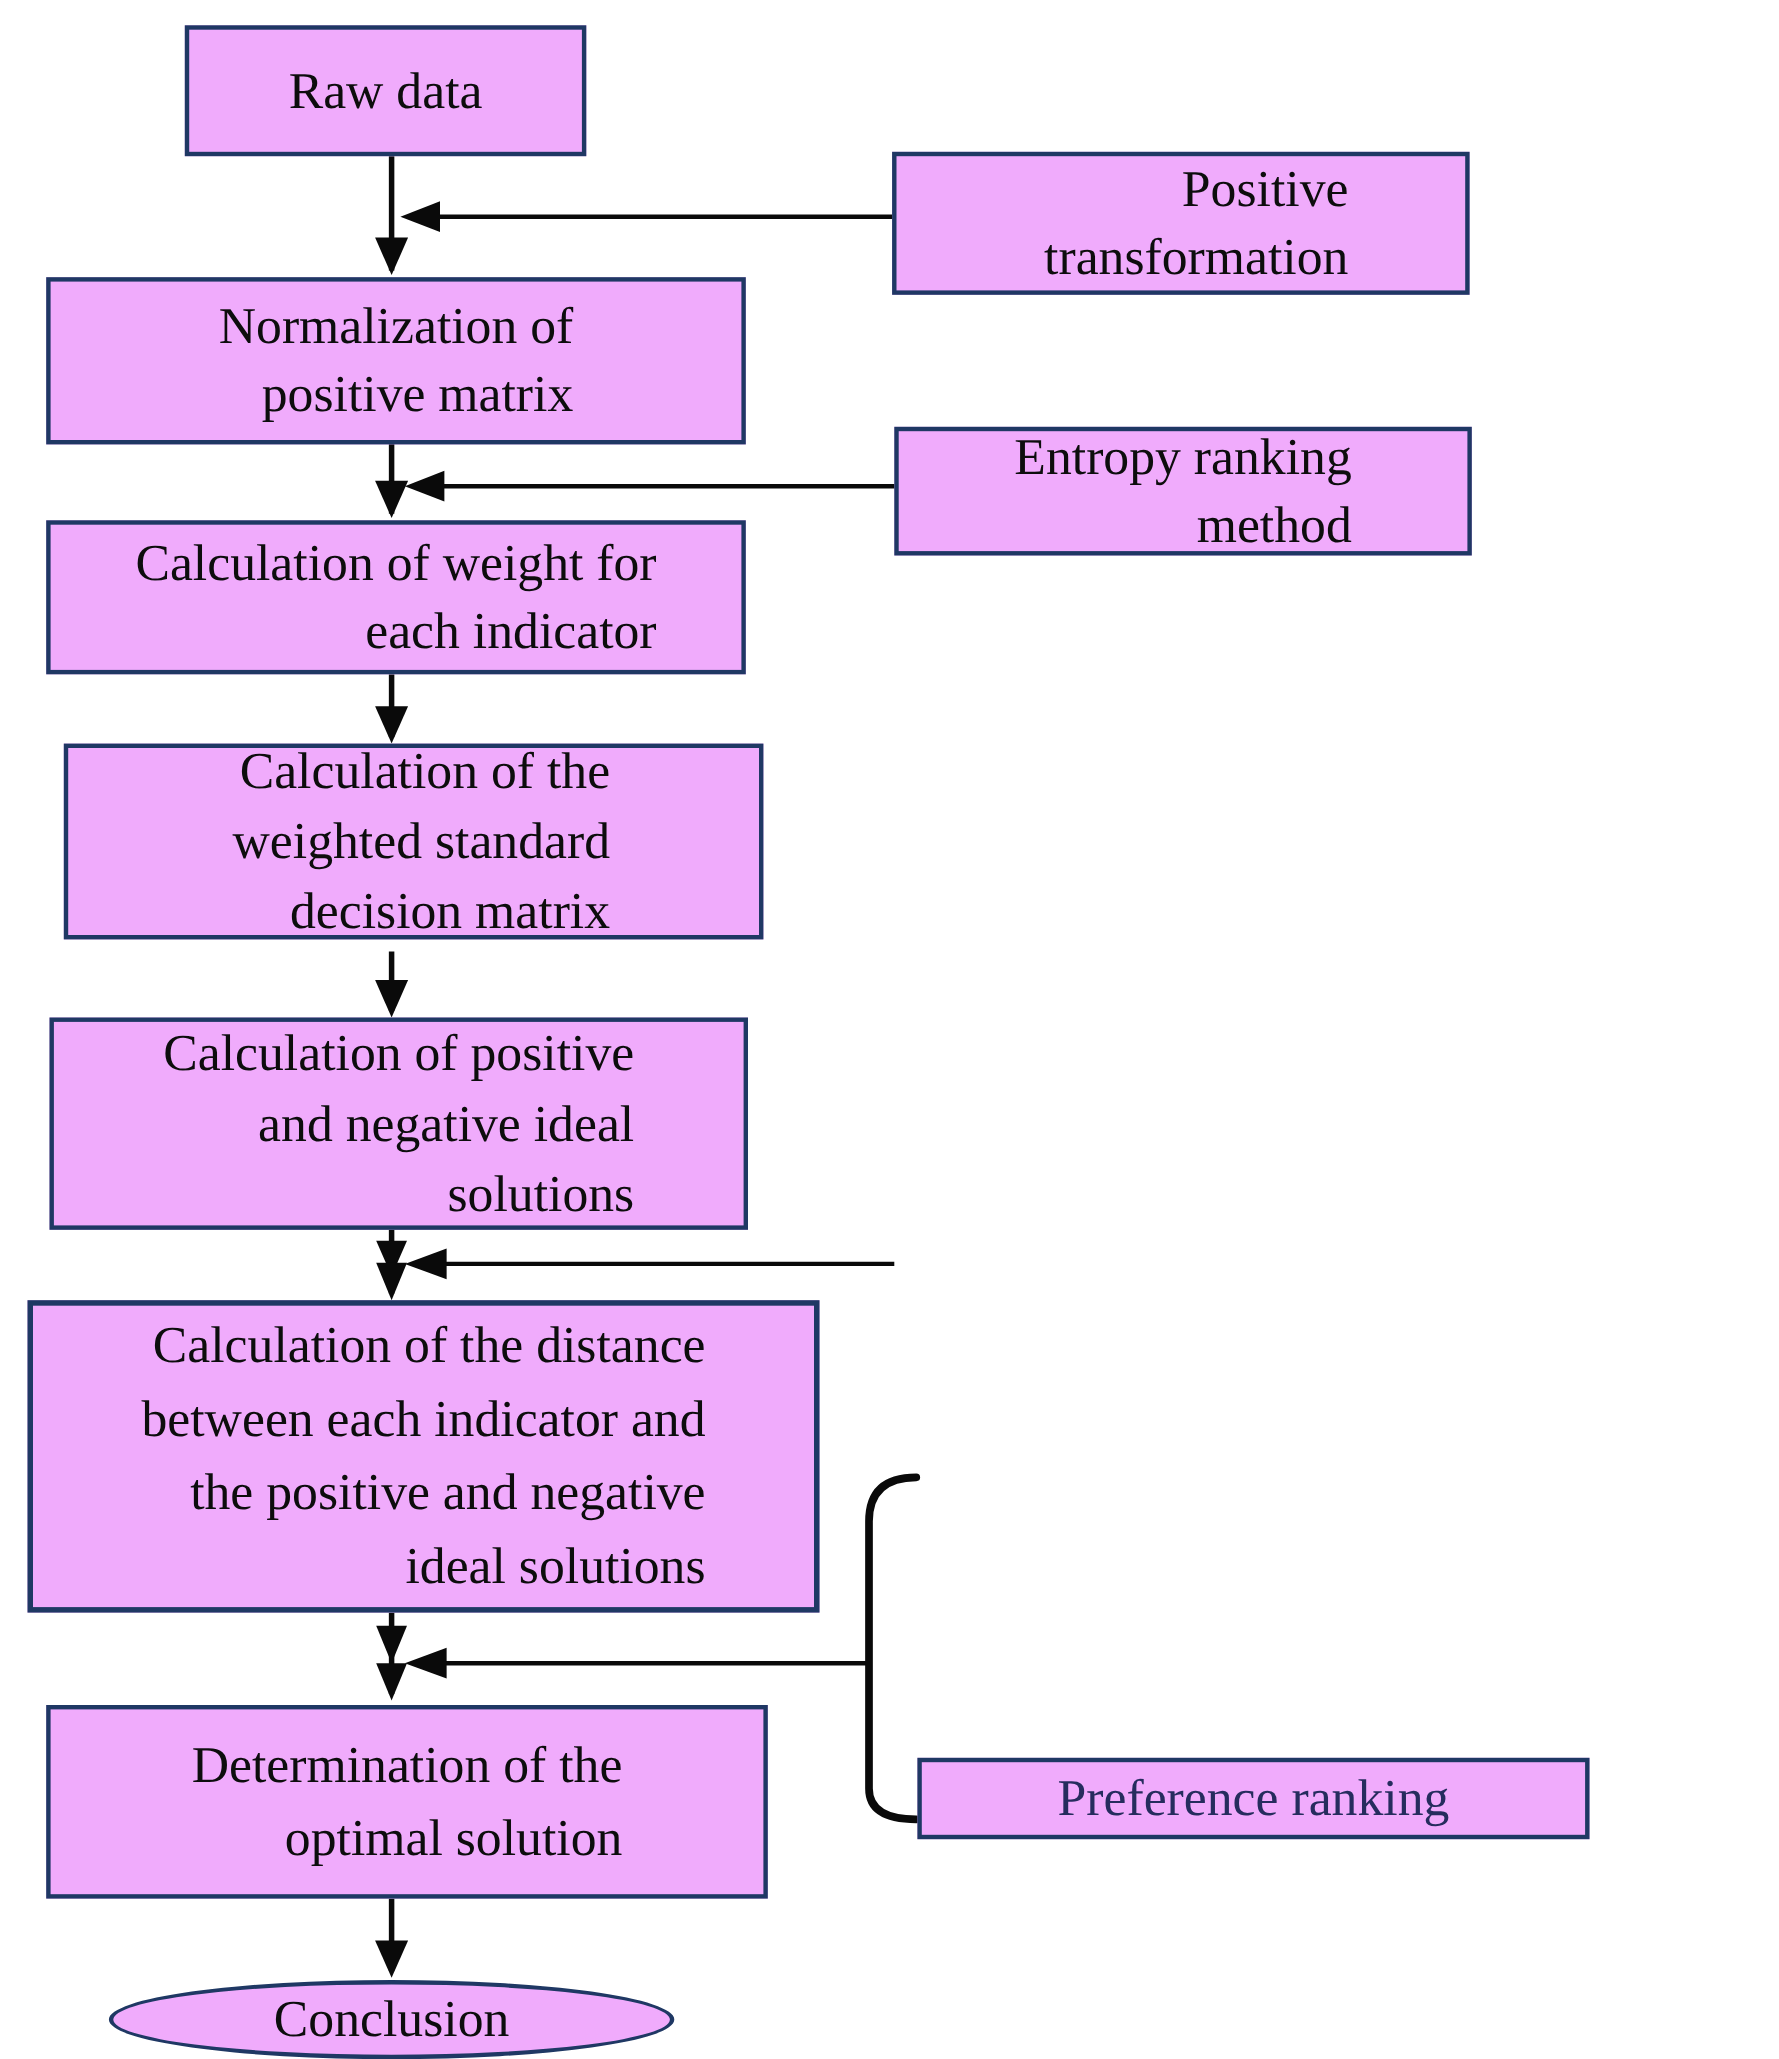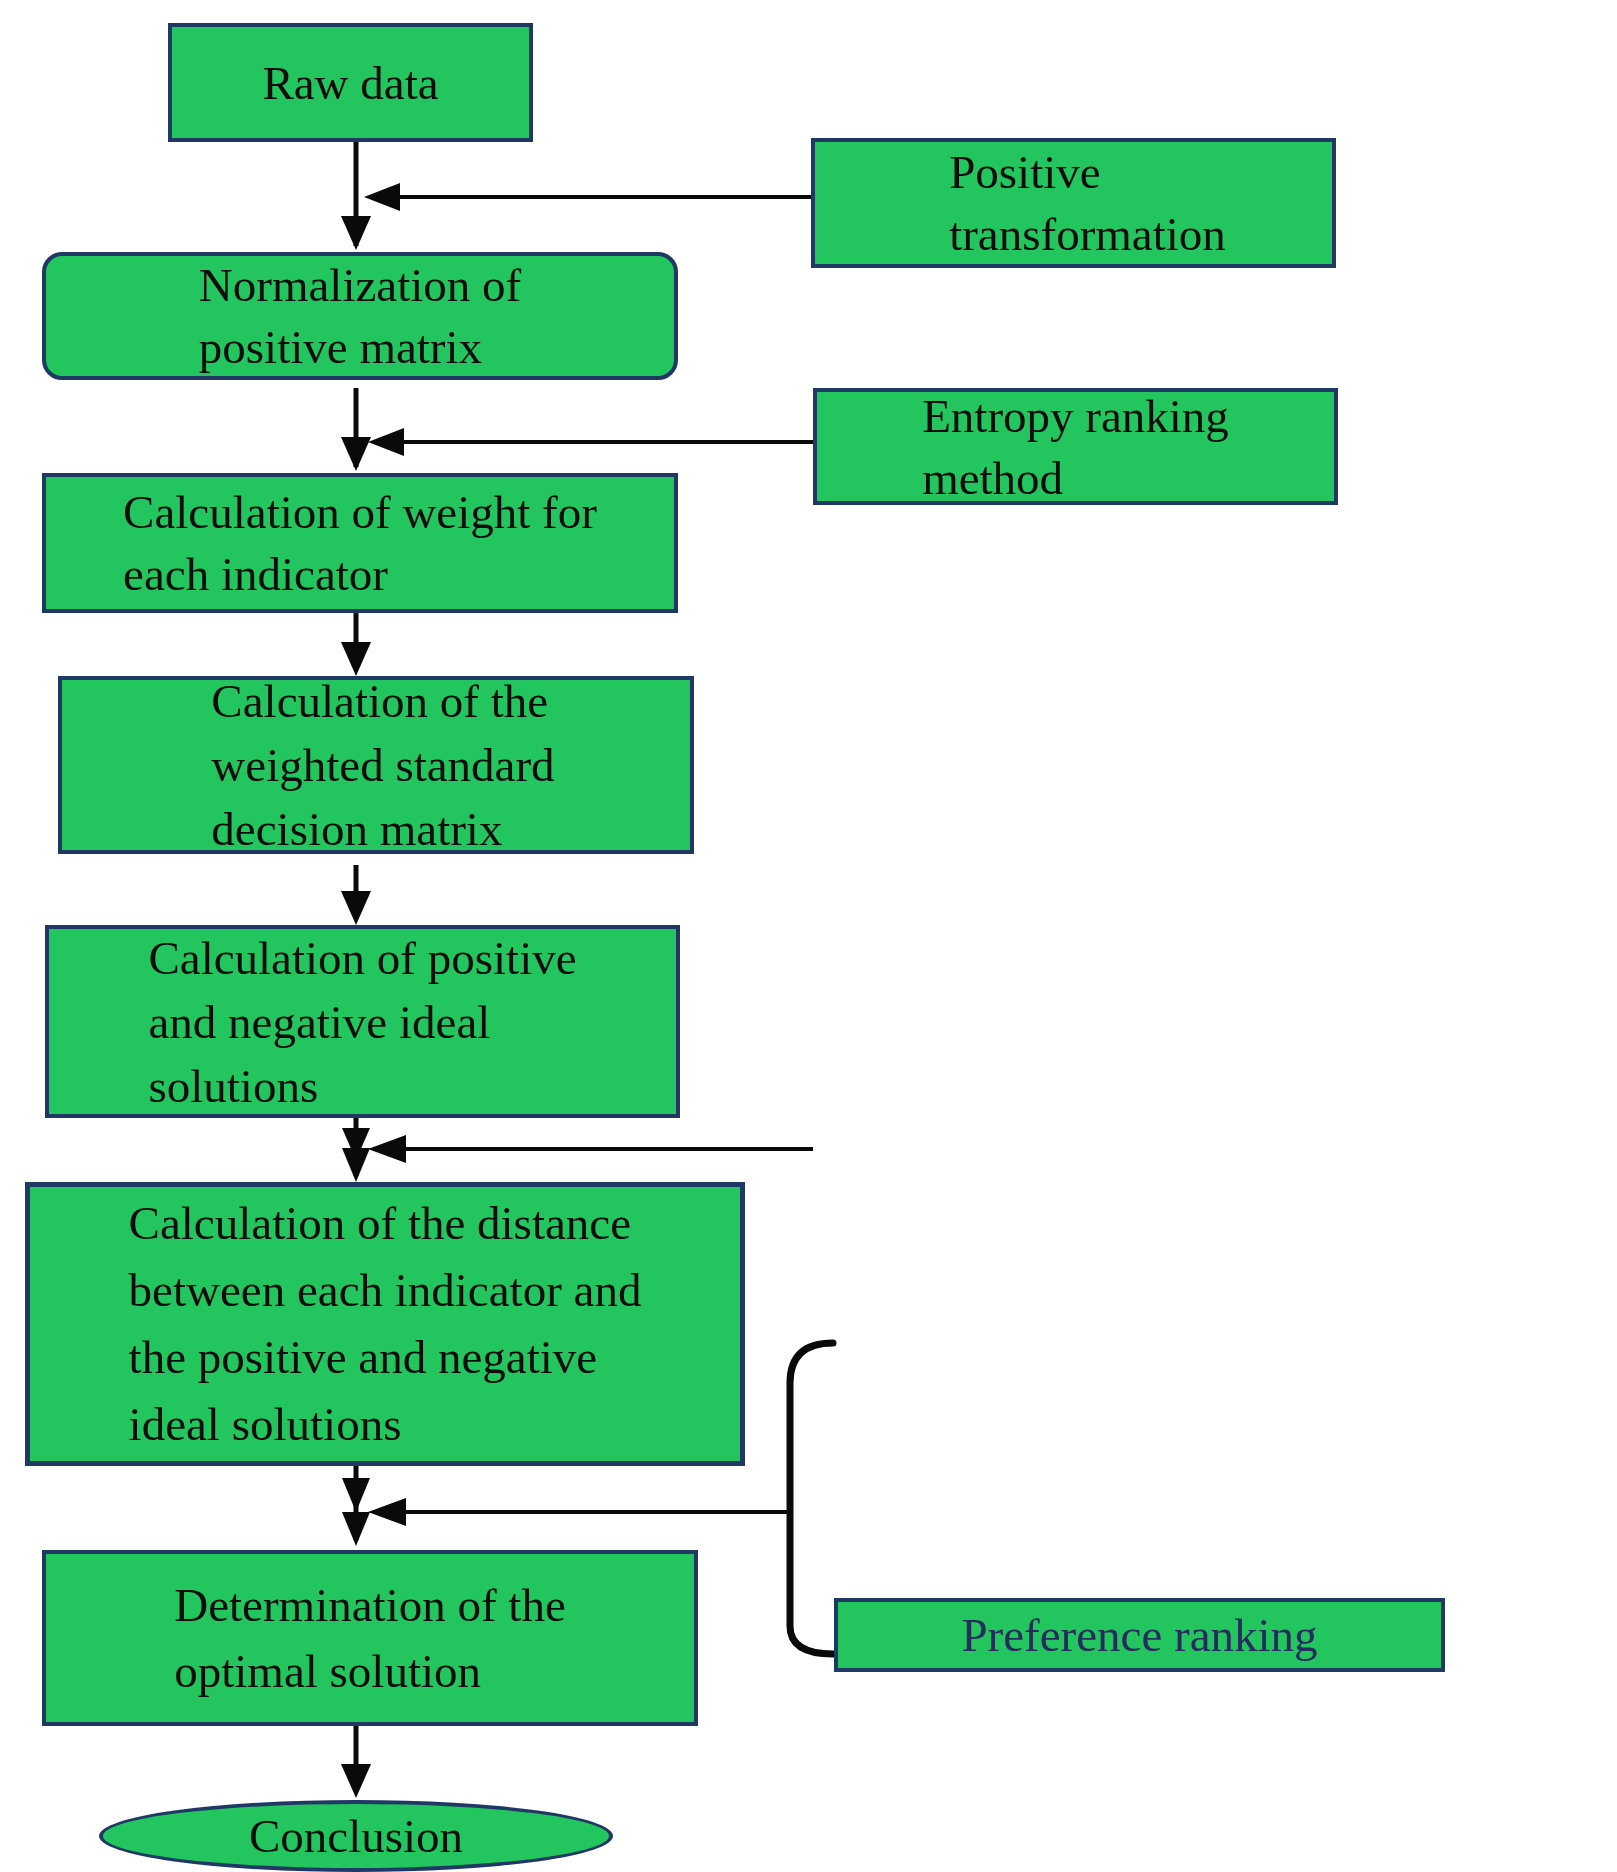--- a/index.html
+++ b/index.html
@@ -14,36 +14,36 @@
     position:relative;
     width:1617px;height:1872px;
     background:var(--background);
     font-family:"Liberation Serif","DejaVu Serif",serif;
     color:var(--text);
     overflow:hidden;
   }
   .connectors{position:absolute;left:0;top:0;width:1617px;height:1872px;}
   .node{
     position:absolute;
-    background:#22c55e;
+    background:#f0abfc;
     border:4px solid var(--border);
     display:flex;align-items:center;justify-content:center;
-    text-align:left;
+    text-align:right;
     box-sizing:border-box;
   }
   .label{
     white-space:pre-line;
     font-size:47px;
     line-height:62px;
     display:block;
   }
   
   .n-raw{left:168px;top:23px;width:365px;height:119px;}
   .n-postrans{left:811px;top:138px;width:525px;height:130px;padding-left:28px;}
-  .n-norm{left:42px;top:252px;width:636px;height:128px;border-radius:20px;}
+  .n-norm{left:42px;top:252px;width:636px;height:152px;}
   .n-entropy{left:813px;top:388px;width:525px;height:117px;}
   .n-calcweight{left:42px;top:473px;width:636px;height:140px;}
   .n-weighted{left:58px;top:676px;width:636px;height:178px;padding-left:14px;}
   .n-solutions{left:45px;top:925px;width:635px;height:193px;}
   .n-weighted .label,.n-solutions .label{line-height:64px;}
   .n-euclid{left:811px;top:1111px;width:521px;height:76px;}
   .n-distance{left:25px;top:1182px;width:720px;height:284px;border-width:5px;}
   .n-distance .label{line-height:67px;}
   .n-closeness{left:833px;top:1315px;width:760px;height:142px;}
   .n-optimal{left:42px;top:1550px;width:656px;height:176px;}

